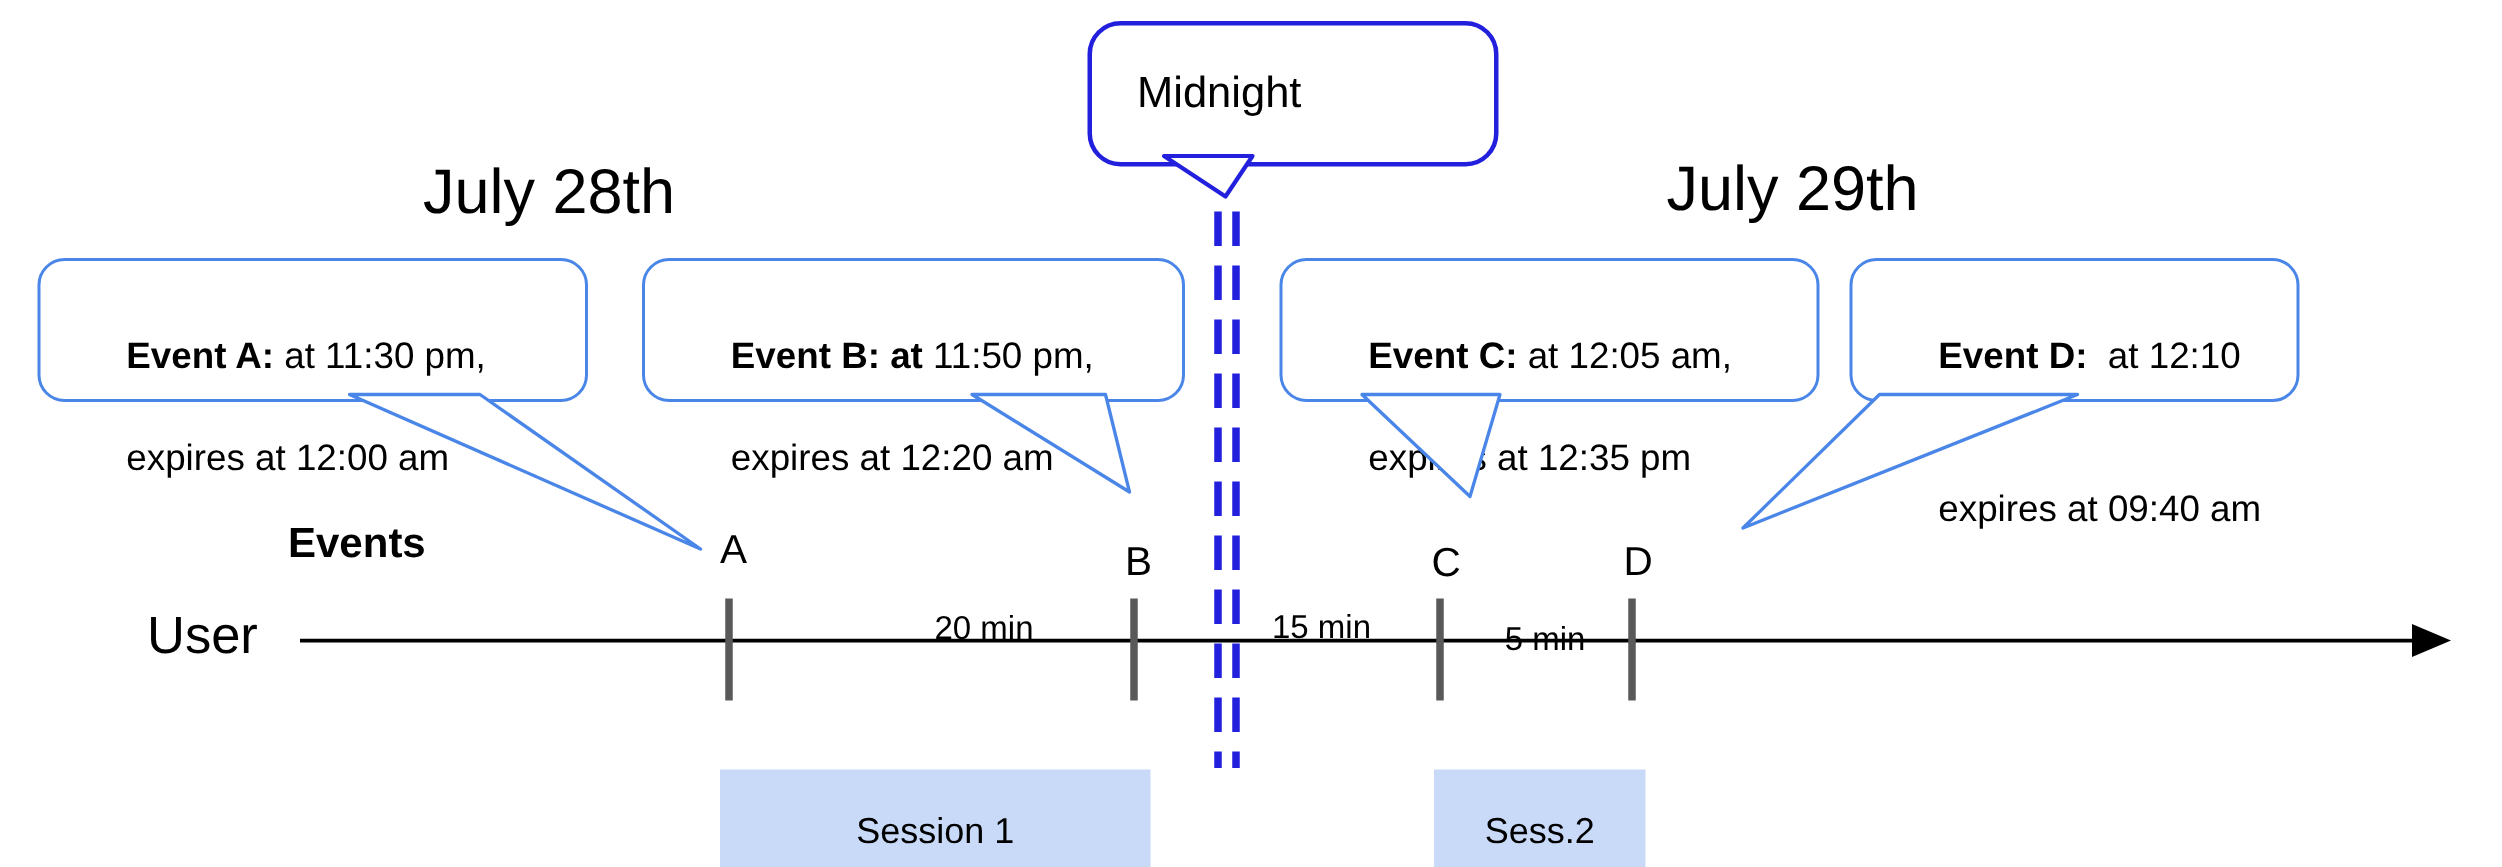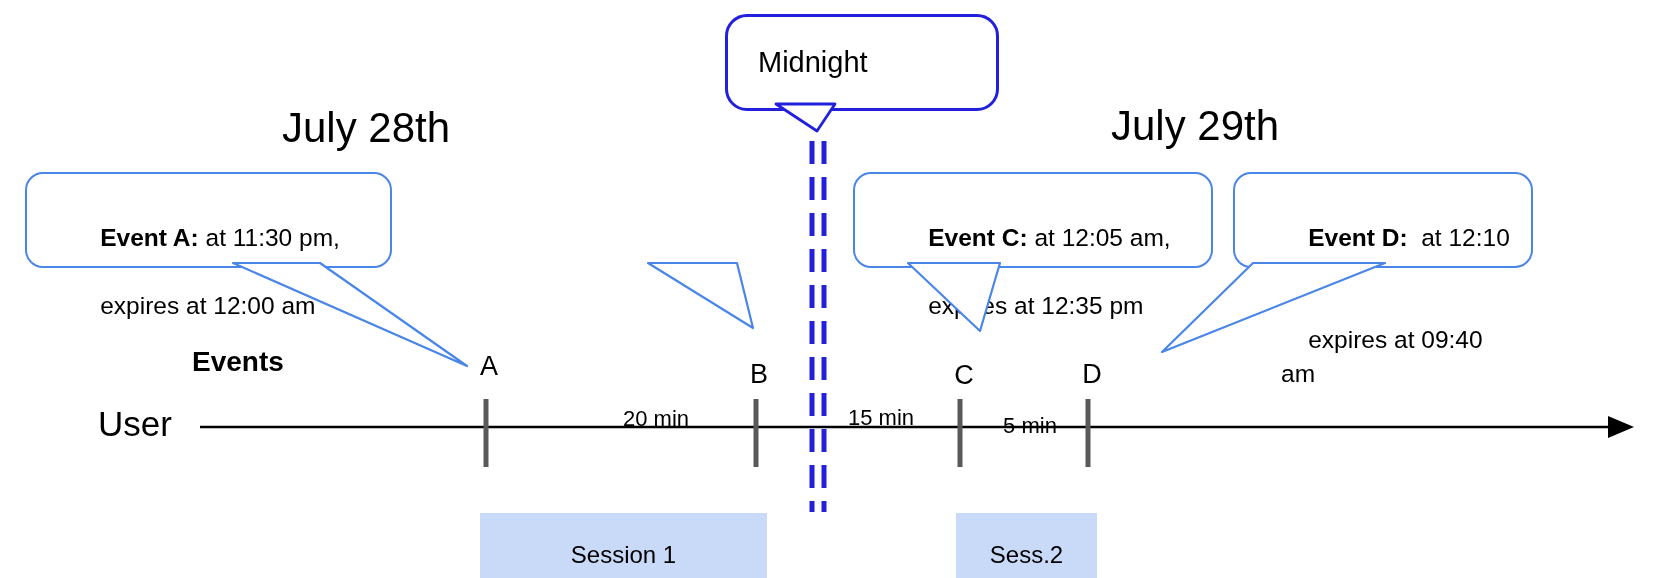--- a/index.html
+++ b/index.html
@@ -20,21 +20,21 @@
 
   .midnight-callout{
     position:absolute;left:725px;top:14px;width:274px;height:97px;box-sizing:border-box;
     border:3px solid var(--midnight-blue);border-radius:22px;background:#fff;
     display:flex;align-items:center;padding-left:30px;font-size:29px;
   }
 
   .callout{
     position:absolute;box-sizing:border-box;background:#fff;
     border:2.5px solid var(--bubble-border);border-radius:18px;
-    font-size:24.5px;line-height:34px;padding:13px 8px 0 46px;white-space:pre-wrap;
+    font-size:24.5px;line-height:34px;padding:13px 8px 0 30px;white-space:pre-wrap;
   }
   #bubble-a{left:25px;top:172px;width:367px;height:96px;}
   #bubble-b{left:428px;top:172px;width:362px;height:96px;}
   #bubble-c{left:853px;top:172px;width:360px;height:96px;}
   #bubble-d{left:1233px;top:172px;width:300px;height:96px;}
   .callout b{font-weight:bold;}
 
   .axis-events{position:absolute;left:192px;top:346px;font-size:28px;font-weight:bold;}
   .axis-user{position:absolute;left:98px;top:404px;font-size:35px;}
 
@@ -73,20 +73,24 @@
   <div class="day-title" id="day-right">July 29th</div>
 
   <div class="midnight-callout">
     <span>Midnight</span>
   </div>
 
   <div class="callout" id="bubble-a">
     <span><b>Event A:</b><span> at 11:30 pm,</span></span><br>
     <span>expires at 12:00 am</span>
   </div>
+  <div class="callout" id="bubble-b">
+    <span><b>Event B: at</b><span> 11:50 pm,</span></span><br>
+    <span>expires at 12:20 am</span>
+  </div>
   <div class="callout" id="bubble-c">
     <span><b>Event C:</b><span> at 12:05 am,</span></span><br>
     <span>expires at 12:35 pm</span>
   </div>
   <div class="callout" id="bubble-d">
     <span><b>Event D:</b><span>  at 12:10 am,</span></span><br>
     <span>expires at 09:40 am</span>
   </div>
 
   <div class="axis-events">Events</div>

